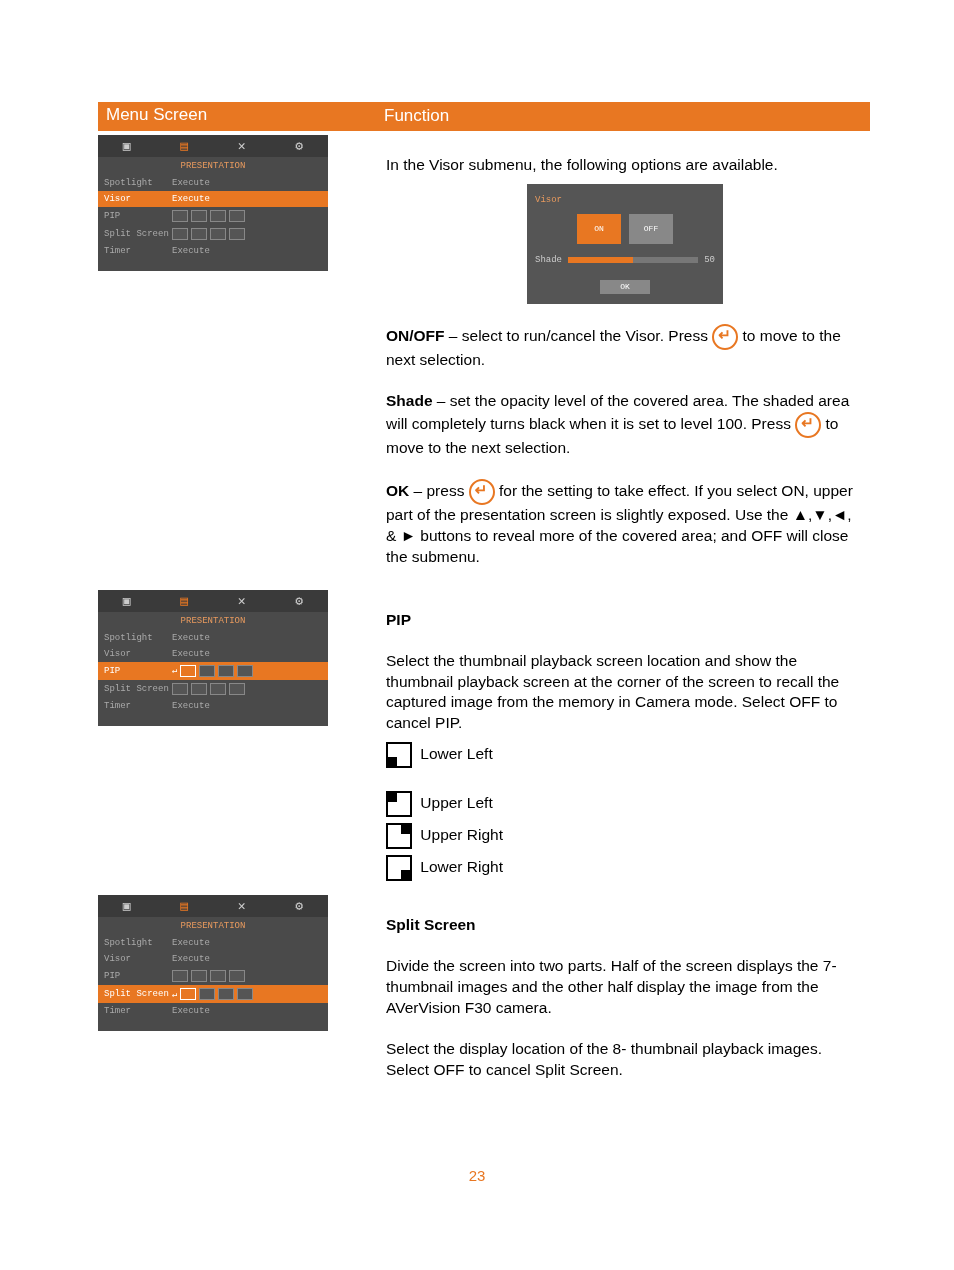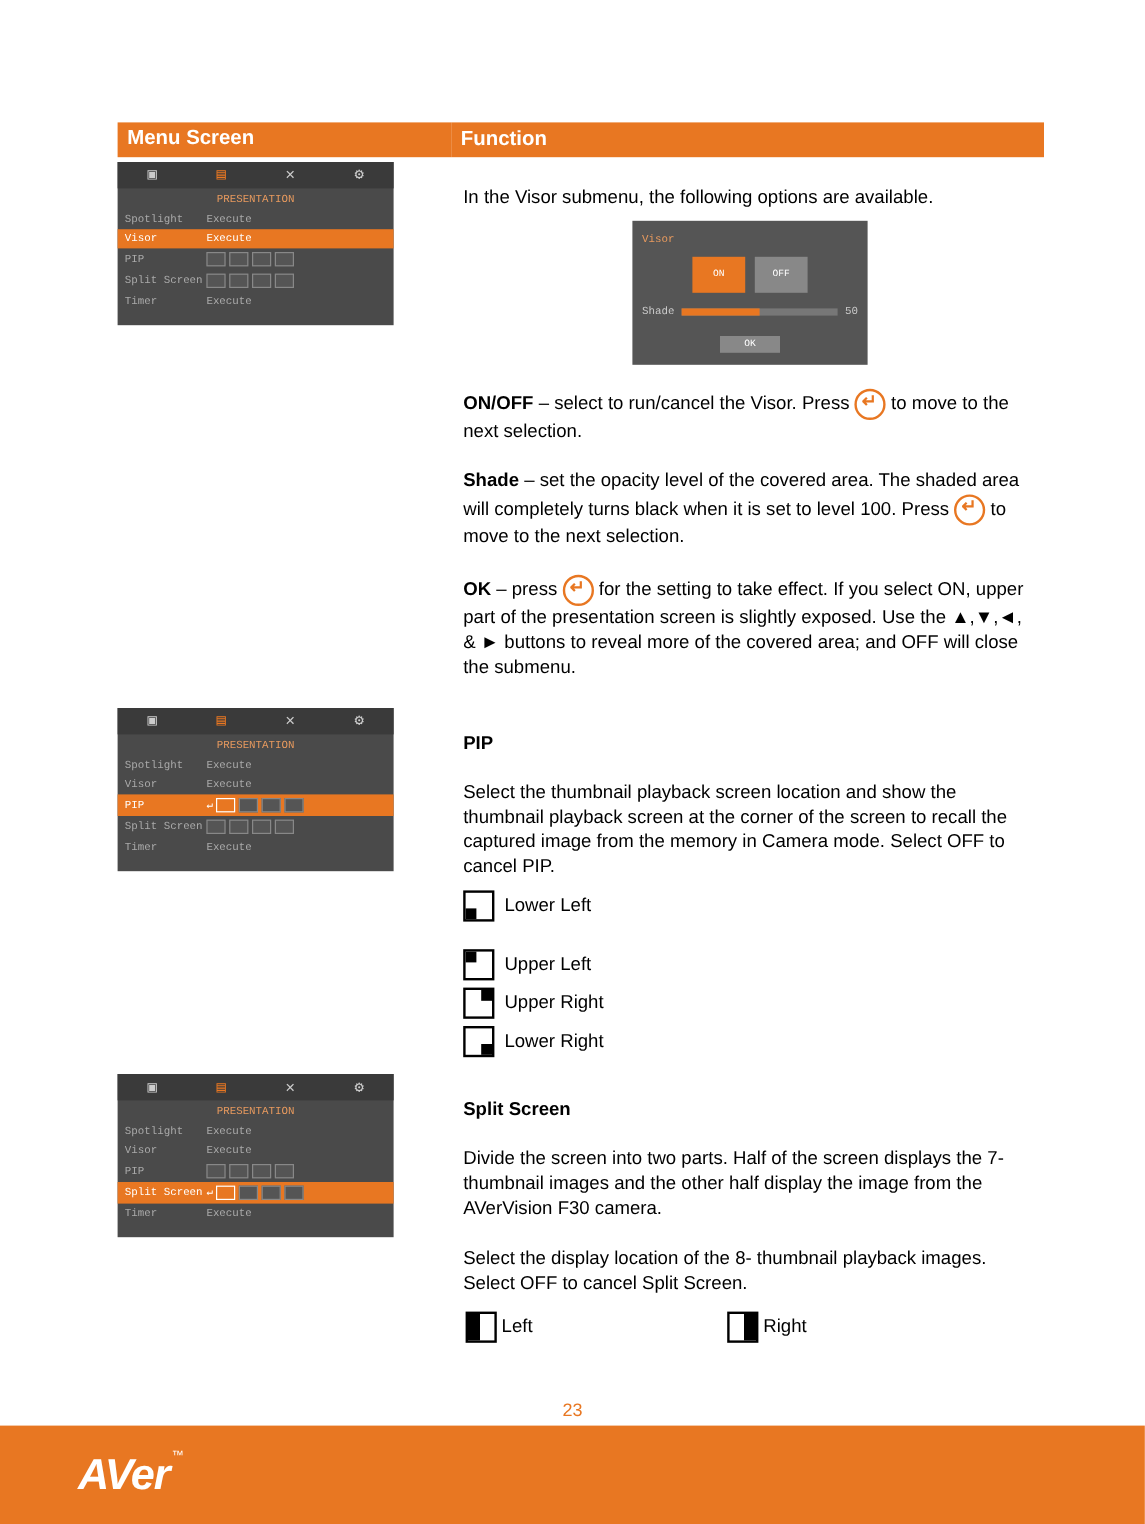--- a/index.html
+++ b/index.html
@@ -36,21 +36,21 @@
     left: 98px;
     right: 84px;
   }
   table.main {
     width: 100%;
     border-collapse: collapse;
   }
   tr.header-row td {
     background: #e87722;
     color: #fff;
-    font-weight: bold;
+    font-weight: normal;
     font-size: 17px;
     padding: 3px 8px;
   }
   td.menu-col { width: 262px; vertical-align: top; padding: 0; }
   td.func-col { vertical-align: top; padding: 4px 6px 10px 10px; font-size: 15.5px; line-height: 1.35; }
 
   
   .osd {
     margin-top: 4px;
     width: 230px;
@@ -358,32 +358,23 @@
                   <span class="val">Execute</span>
                 </div>
           </div>
         </td>
         <td class="func-col">
           <p><b>Split Screen</b></p>
           <p>Divide the screen into two parts. Half of the screen displays the 7-thumbnail images and the other half display the image from the AVerVision F30 camera.</p>
           <p>Select the display location of the 8- thumbnail playback images. Select OFF to cancel Split Screen.</p>
           <table class="split-grid" style="width:100%;">
             <tbody>
-                  <tr>
-              <td><span class="pos-icon pi-left"><span class="mark"></span></span><span>Left</span></td>
-              <td><span class="pos-icon pi-right"><span class="mark"></span></span><span>Right</span></td>
-            </tr>
           </tbody>
               </table>
         </td>
       </tr>
     </tbody>
       </table>
   </div>
 
   <div class="page-num">23</div>
 
-  <div class="footer">
-    <span class="logo">
-      <span>AVer</span><span class="tm">™</span>
-    </span>
-  </div>
 </div>
 
 </body></html>

